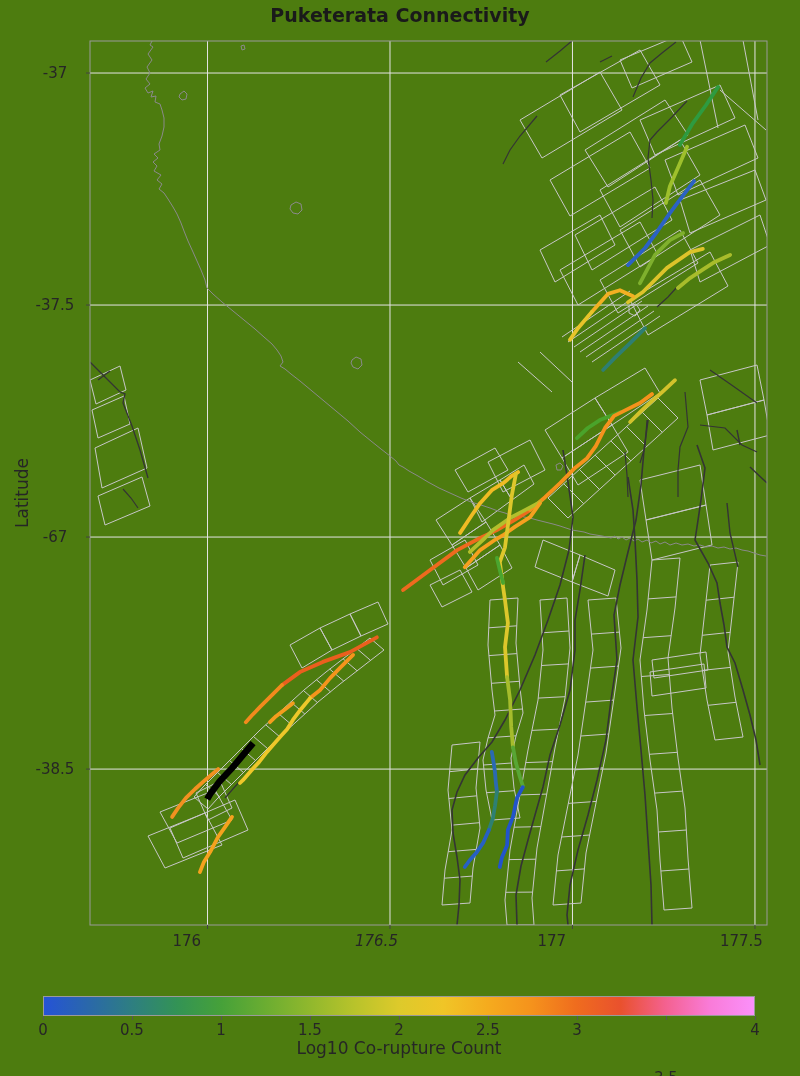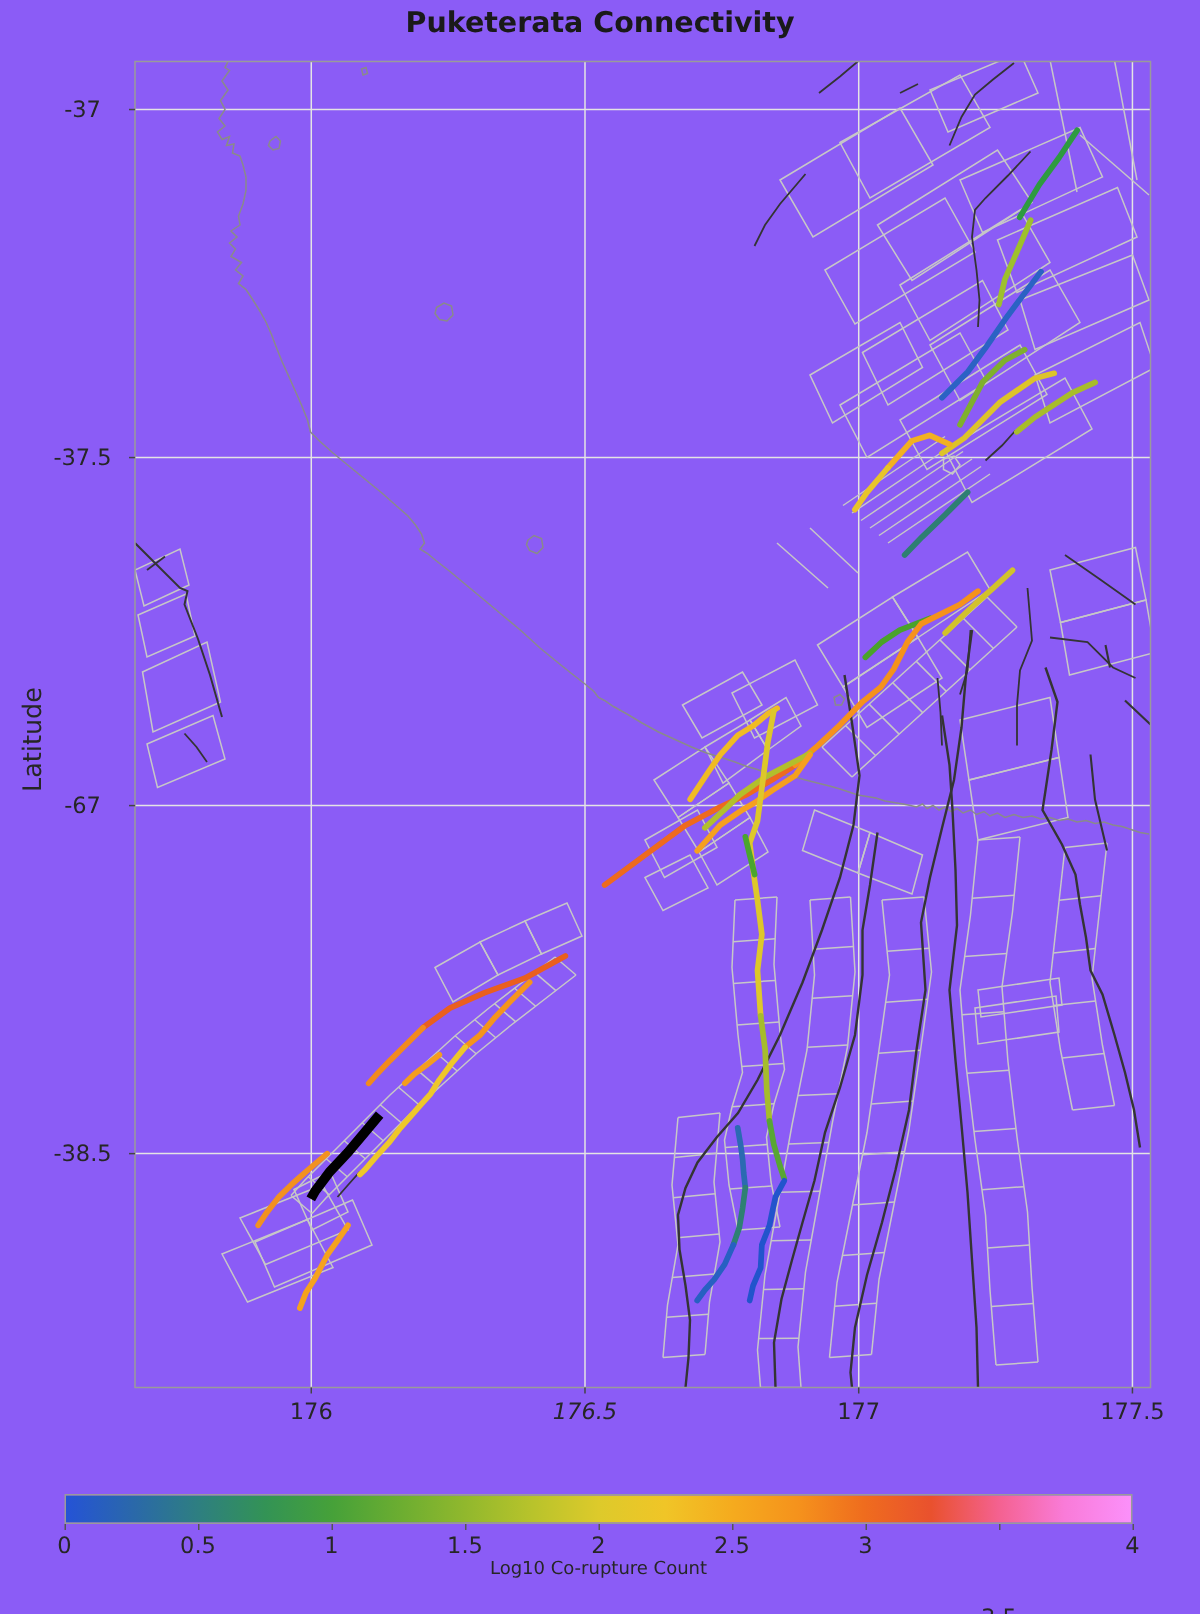--- a/index.html
+++ b/index.html
@@ -1,31 +1,31 @@
 <!DOCTYPE html>
 <html><head>
 <meta charset="utf-8">
 <style>
   html,body{margin:0;padding:0;background:#ffffff;}
-  .fig{position:relative;width:800px;height:1076px;background:#8b5cf6;
+  .fig{position:relative;width:800px;height:1076px;background:#4d7c0f;
        font-family:"DejaVu Sans","Liberation Sans",sans-serif;color:#262626;overflow:hidden;}
   .title{position:absolute;top:4px;left:0;width:800px;text-align:center;
          font-size:19px;font-weight:bold;color:#1a1a1a;}
   .xlabel{position:absolute;top:953px;left:90px;width:677px;text-align:center;font-size:17px;}
   .ylabel{position:absolute;top:483px;left:-28px;width:100px;text-align:center;font-size:17px;
           transform:rotate(-90deg);}
   .ticklabel{position:absolute;font-size:15px;color:#262626;white-space:nowrap;}
   .yt{width:54px;text-align:center;}
-  .xt{width:70px;text-align:center;}
+  .xt{width:70px;}
   .ct{width:50px;text-align:center;}
   svg{position:absolute;top:0;left:0;}
   .cbar{position:absolute;left:43px;top:996px;width:712px;height:20px;
         border:1px solid #9a9a9a;box-sizing:border-box;}
   .cbar-tick{position:absolute;width:1px;height:4px;background:#555;top:1016px;}
-  .cbar-label{position:absolute;top:1038px;left:43px;width:712px;text-align:center;font-size:12px;}
+  .cbar-label{position:absolute;top:1038px;left:43px;width:712px;text-align:center;font-size:17px;}
 </style>
 </head>
 <body>
 
 <div class="fig">
   <div class="title">Puketerata Connectivity</div>
   <div class="ylabel">Latitude</div>
   <svg id="map" width="800" height="1076" viewBox="0 0 800 1076">
       <defs>
         <clipPath id="plotclip">

